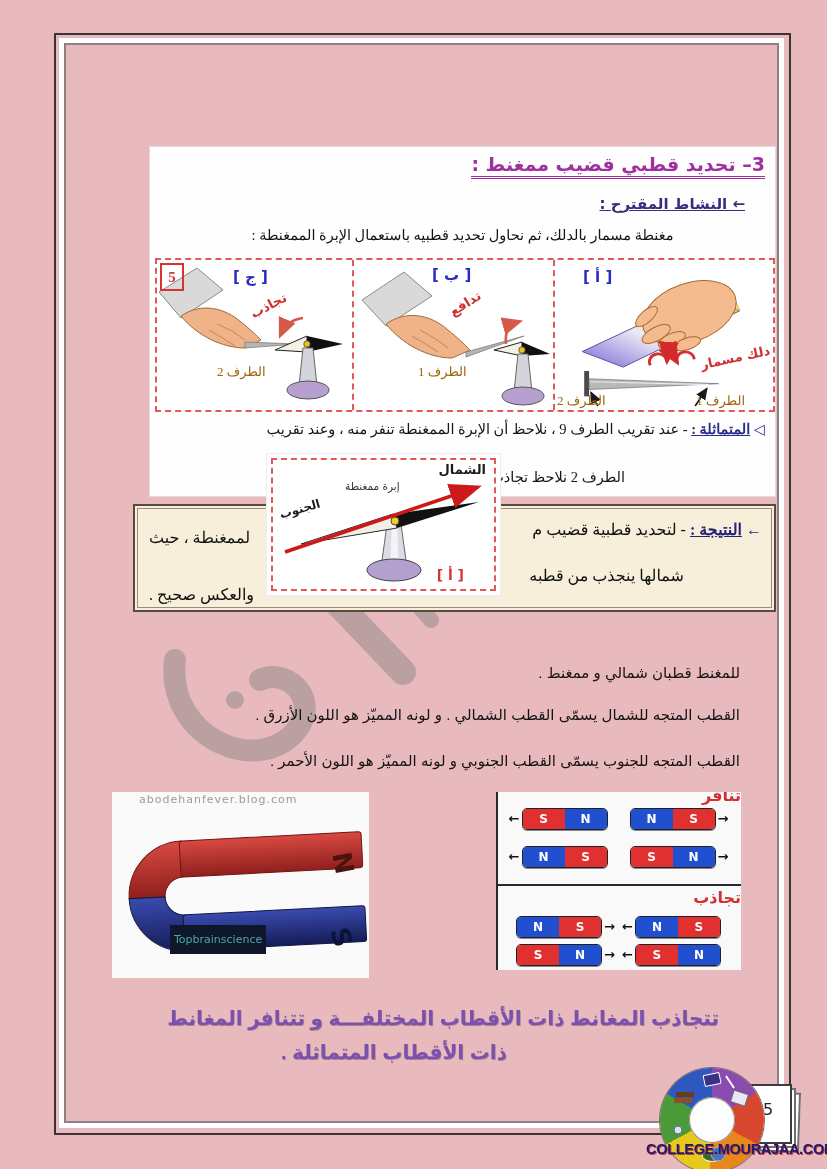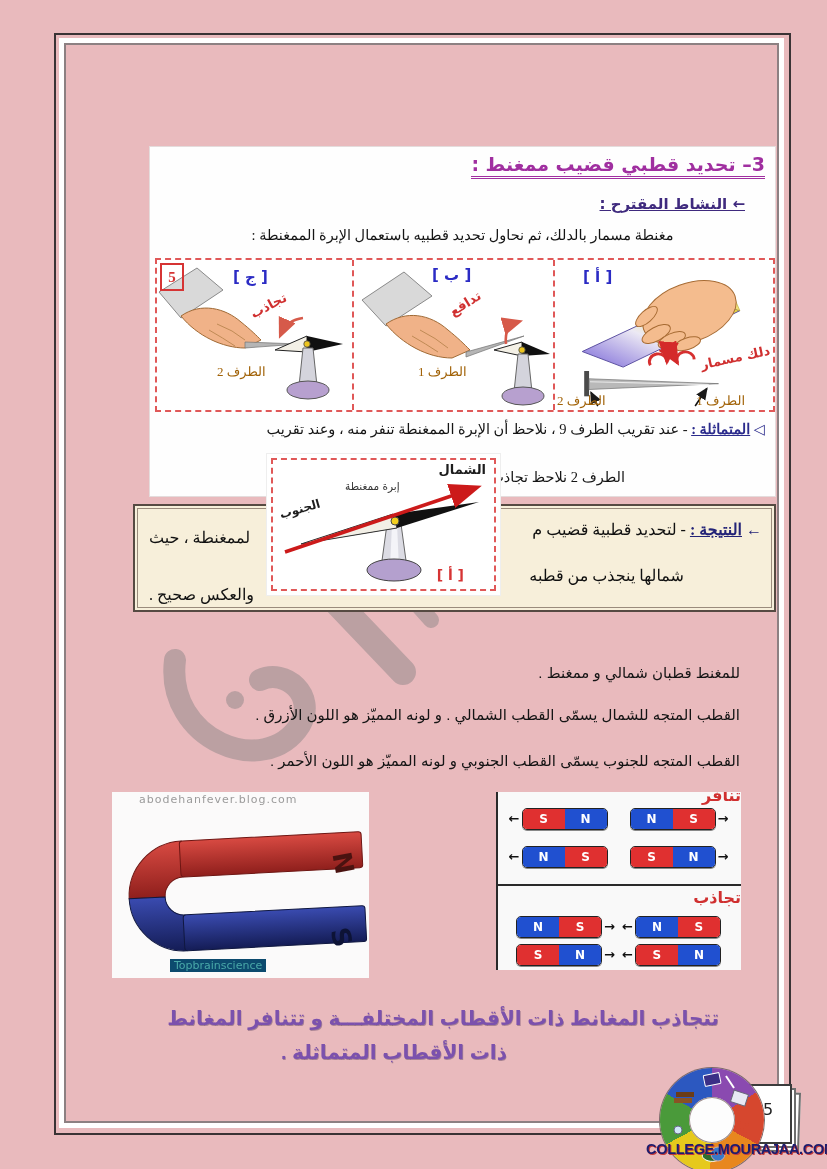--- a/index.html
+++ b/index.html
@@ -66,21 +66,21 @@
 
   
   .watermark{left:135px;top:580px;width:310px;height:220px;z-index:1;opacity:.55;}
 
   
   .body-line{right:87px;text-align:right;color:#141414;font-size:15px;z-index:2;}
 
   
   .horseshoe-fig{left:112px;top:792px;width:257px;height:186px;background:#fbfafa;z-index:2;}
   .hs-wm-top{top:1px;left:0;width:100%;text-align:left;color:#9b9b9b;font-size:11px;letter-spacing:1px;margin-left:27px;}
-  .hs-wm-bottom{bottom:6px;left:58px;color:#49a8a8;font-size:11px;background:#0c4a6e;padding:0 4px;}
+  .hs-wm-bottom{bottom:24px;left:58px;color:#49a8a8;font-size:11px;background:#0f172a;padding:8px 4px;}
 
   
   .magnet-diagram{left:496px;top:792px;width:243px;height:178px;background:#f9f9f9;z-index:2;
                   border-left:2px solid #2a2a2a;overflow:hidden;}
   .md-label{width:100%;text-align:right;color:#d03030;font-weight:bold;font-size:16px;}
   .md-repel-label{top:-6px;}
   .md-attract-label{top:96px;}
   .md-divider{top:92px;left:0;width:100%;height:2px;background:#2a2a2a;}
   .md-row{left:4px;width:233px;display:flex;align-items:center;justify-content:center;}
   .md-r1{top:16px;} .md-r2{top:54px;} .md-r3{top:124px;} .md-r4{top:152px;}

